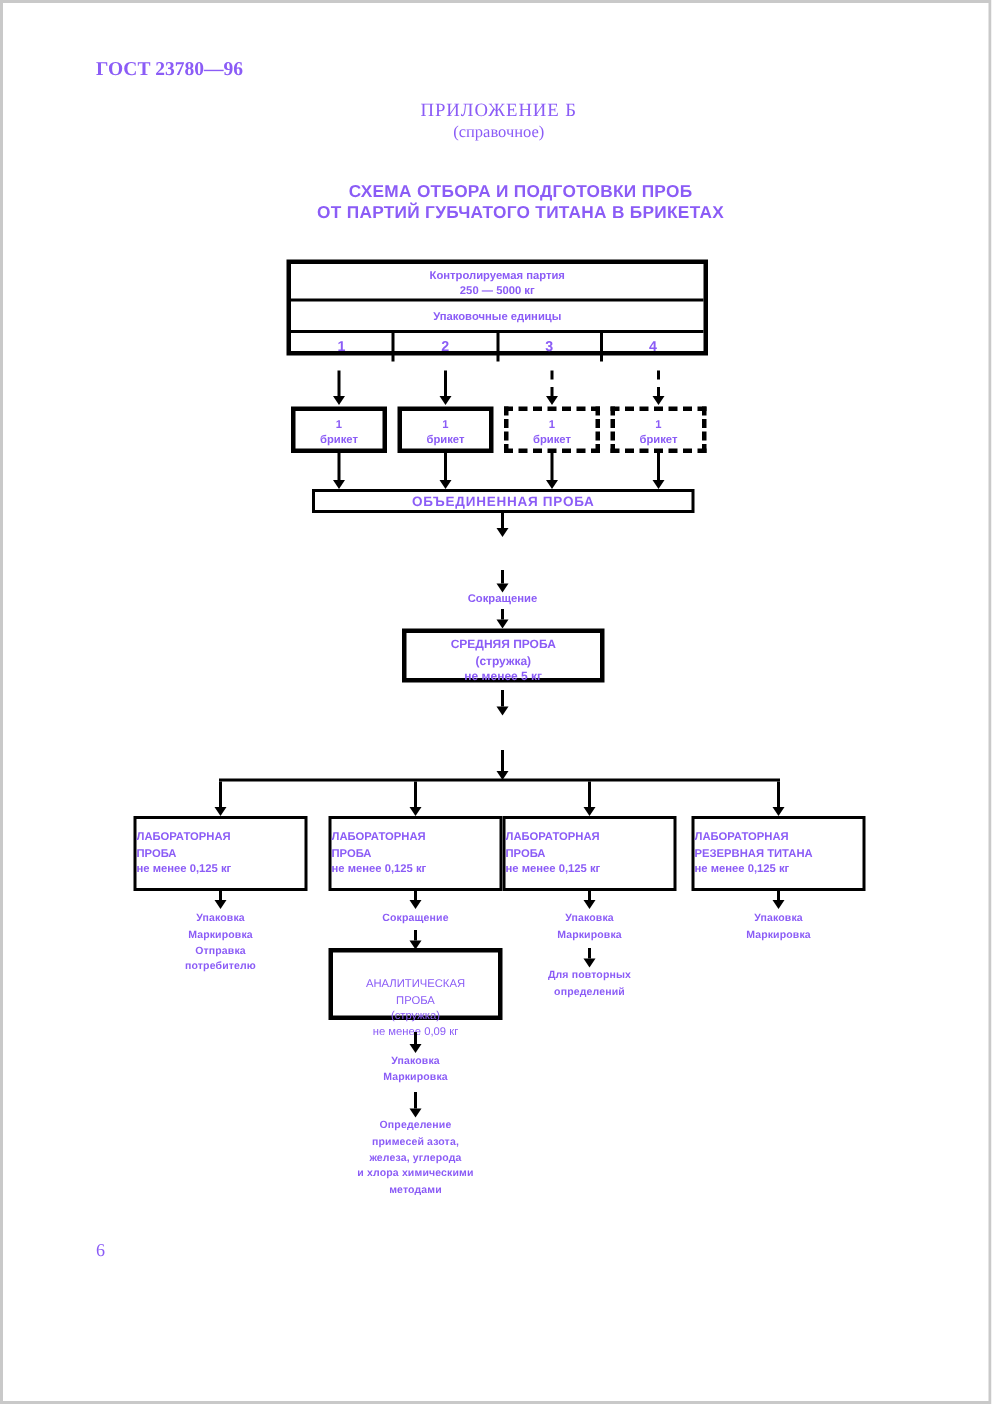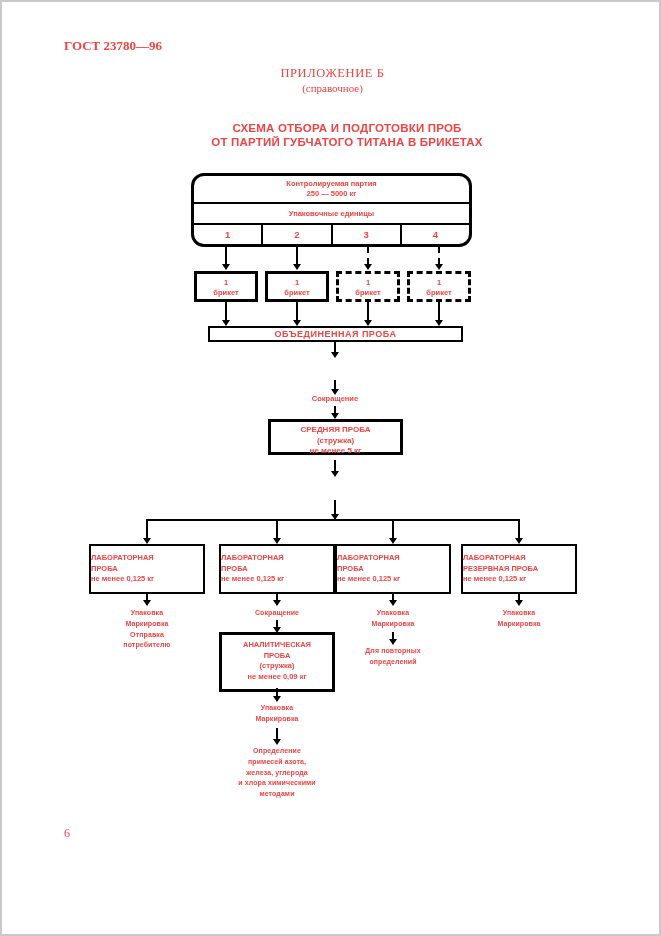--- a/index.html
+++ b/index.html
@@ -1,48 +1,48 @@
 <!DOCTYPE html>
 <html><head>
 <meta charset="utf-8">
 <style>
   html,body { margin:0; padding:0; background:#ffffff; }
   .page {
     position:relative; width:661px; height:936px; background:#fff;
     box-sizing:border-box; border:2px solid #c9c9c9; overflow:hidden;
-    font-family:"Liberation Sans", sans-serif; color:#ef4444;
+    font-family:"Liberation Sans", sans-serif; color:#8b5cf6;
   }
   .abs { position:absolute; }
   .serif { font-family:"Liberation Serif", serif; }
   .ctr { text-align:center; }
 
   .doc-number { left:62px; top:36px; font-size:13px; font-weight:bold; }
   .appendix { left:0; top:64px; width:661px; font-size:12.5px; letter-spacing:0.6px; }
   .appendix-note { left:0; top:80px; width:661px; font-size:11px; }
   .dtitle { left:25px; top:120px; width:640px; font-size:11.5px; font-weight:bold; line-height:13.5px; letter-spacing:0.2px; }
 
   .box { position:absolute; box-sizing:border-box; border:2px solid #000; background:#fff; }
   .bdash { border-style:dashed; }
 
   
-  .lot-box { left:189px; top:171px; width:281px; height:74px; border-width:3px; display:flex; flex-direction:column;border-radius:13px; }
+  .lot-box { left:189px; top:171px; width:281px; height:64px; border-width:3px; display:flex; flex-direction:column; }
   .lot-r1 { height:26px; border-bottom:2px solid #000; font-size:7.5px; font-weight:bold; line-height:10px; padding-top:3px; }
   .lot-r2 { height:19px; border-bottom:2px solid #000; font-size:7.5px; font-weight:bold; line-height:19px; }
   .lot-r3 { flex:1; display:flex; }
   .lot-cell { flex:1; border-left:2px solid #000; font-size:9.5px; font-weight:bold; text-align:center; line-height:19px; }
   .lot-cell:first-child { border-left:none; }
 
   .briq { width:64px; height:31px; top:269px; border-width:3px; font-size:7.5px; font-weight:bold; line-height:9.5px; text-align:center; padding-top:4px; }
 
   .combined { left:206px; top:324px; width:255px; height:16px; font-size:9px; font-weight:bold; text-align:center; line-height:12px; letter-spacing:0.5px; }
 
   .avg-box { left:266px; top:417px; width:135px; height:36px; border-width:3px; font-size:8px; font-weight:bold; line-height:10.5px; text-align:center; padding-top:3px; }
 
   .lab-box { top:542px; width:116px; height:50px; font-size:7.5px; font-weight:bold; line-height:10.5px; text-align:left; padding-top:7px; }
-  .ana-box { left:217px; top:630px; width:116px; height:60px; border-width:3px; font-size:7.5px; font-weight:bold; line-height:10.5px; text-align:center; padding-top:5px; }
+  .ana-box { left:217px; top:630px; width:116px; height:48px; border-width:3px; font-size:7.5px; font-weight:normal; line-height:10.5px; text-align:center; padding-top:16px; }
 
   .note { position:absolute; width:120px; font-size:7px; line-height:10.8px; text-align:center; font-weight:bold; letter-spacing:0.1px; }
   .flowtxt { position:absolute; width:200px; font-size:7.5px; line-height:10.5px; text-align:center; font-weight:bold; }
 
   .vl { position:absolute; width:0; border-left:2px solid #000; }
   .vl.dash { border-left-style:dashed; }
   .hl { position:absolute; height:0; border-top:2px solid #000; }
   .ah { position:absolute; width:0; height:0; border-left:4px solid transparent; border-right:4px solid transparent; border-top:6px solid #000; }
 
   .page-num { left:62px; top:824px; font-size:12px; }
@@ -151,21 +151,21 @@
     <div>ПРОБА</div>
     <div>не менее 0,125 кг</div>
   </div>
   <div class="box lab-box" style="left:333px;">
     <div>ЛАБОРАТОРНАЯ</div>
     <div>ПРОБА</div>
     <div>не менее 0,125 кг</div>
   </div>
   <div class="box lab-box" style="left:459px;">
     <div>ЛАБОРАТОРНАЯ</div>
-    <div>РЕЗЕРВНАЯ ПРОБА</div>
+    <div>РЕЗЕРВНАЯ ТИТАНА</div>
     <div>не менее 0,125 кг</div>
   </div>
 
   <div class="vl" style="left:144px; top:592px; height:6px;"></div>
   <div class="ah" style="left:141px; top:598px;"></div>
   <div class="vl" style="left:274px; top:592px; height:6px;"></div>
   <div class="ah" style="left:271px; top:598px;"></div>
   <div class="vl" style="left:390px; top:592px; height:6px;"></div>
   <div class="ah" style="left:387px; top:598px;"></div>
   <div class="vl" style="left:516px; top:592px; height:6px;"></div>

